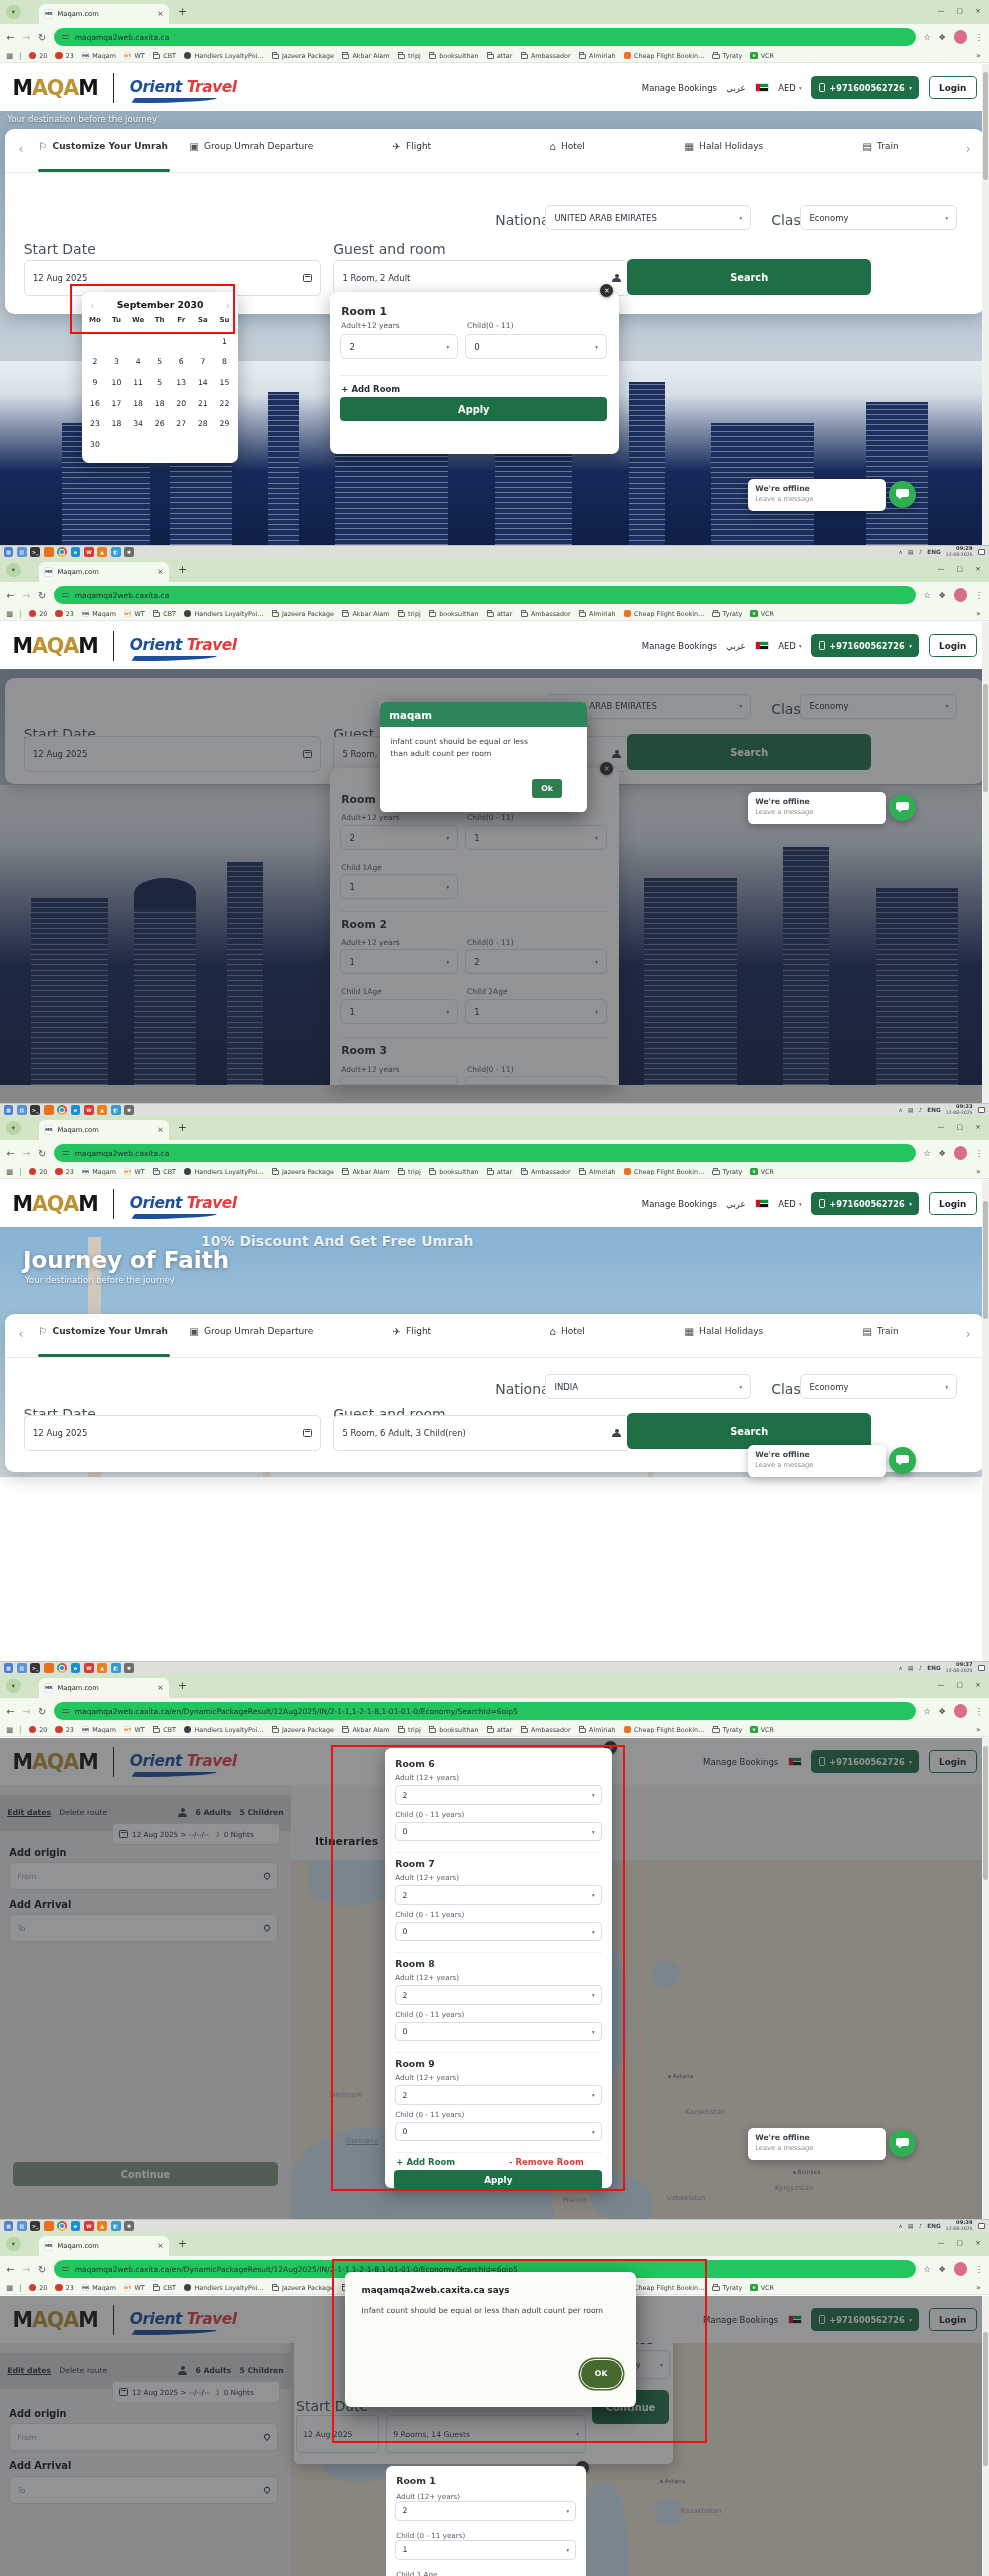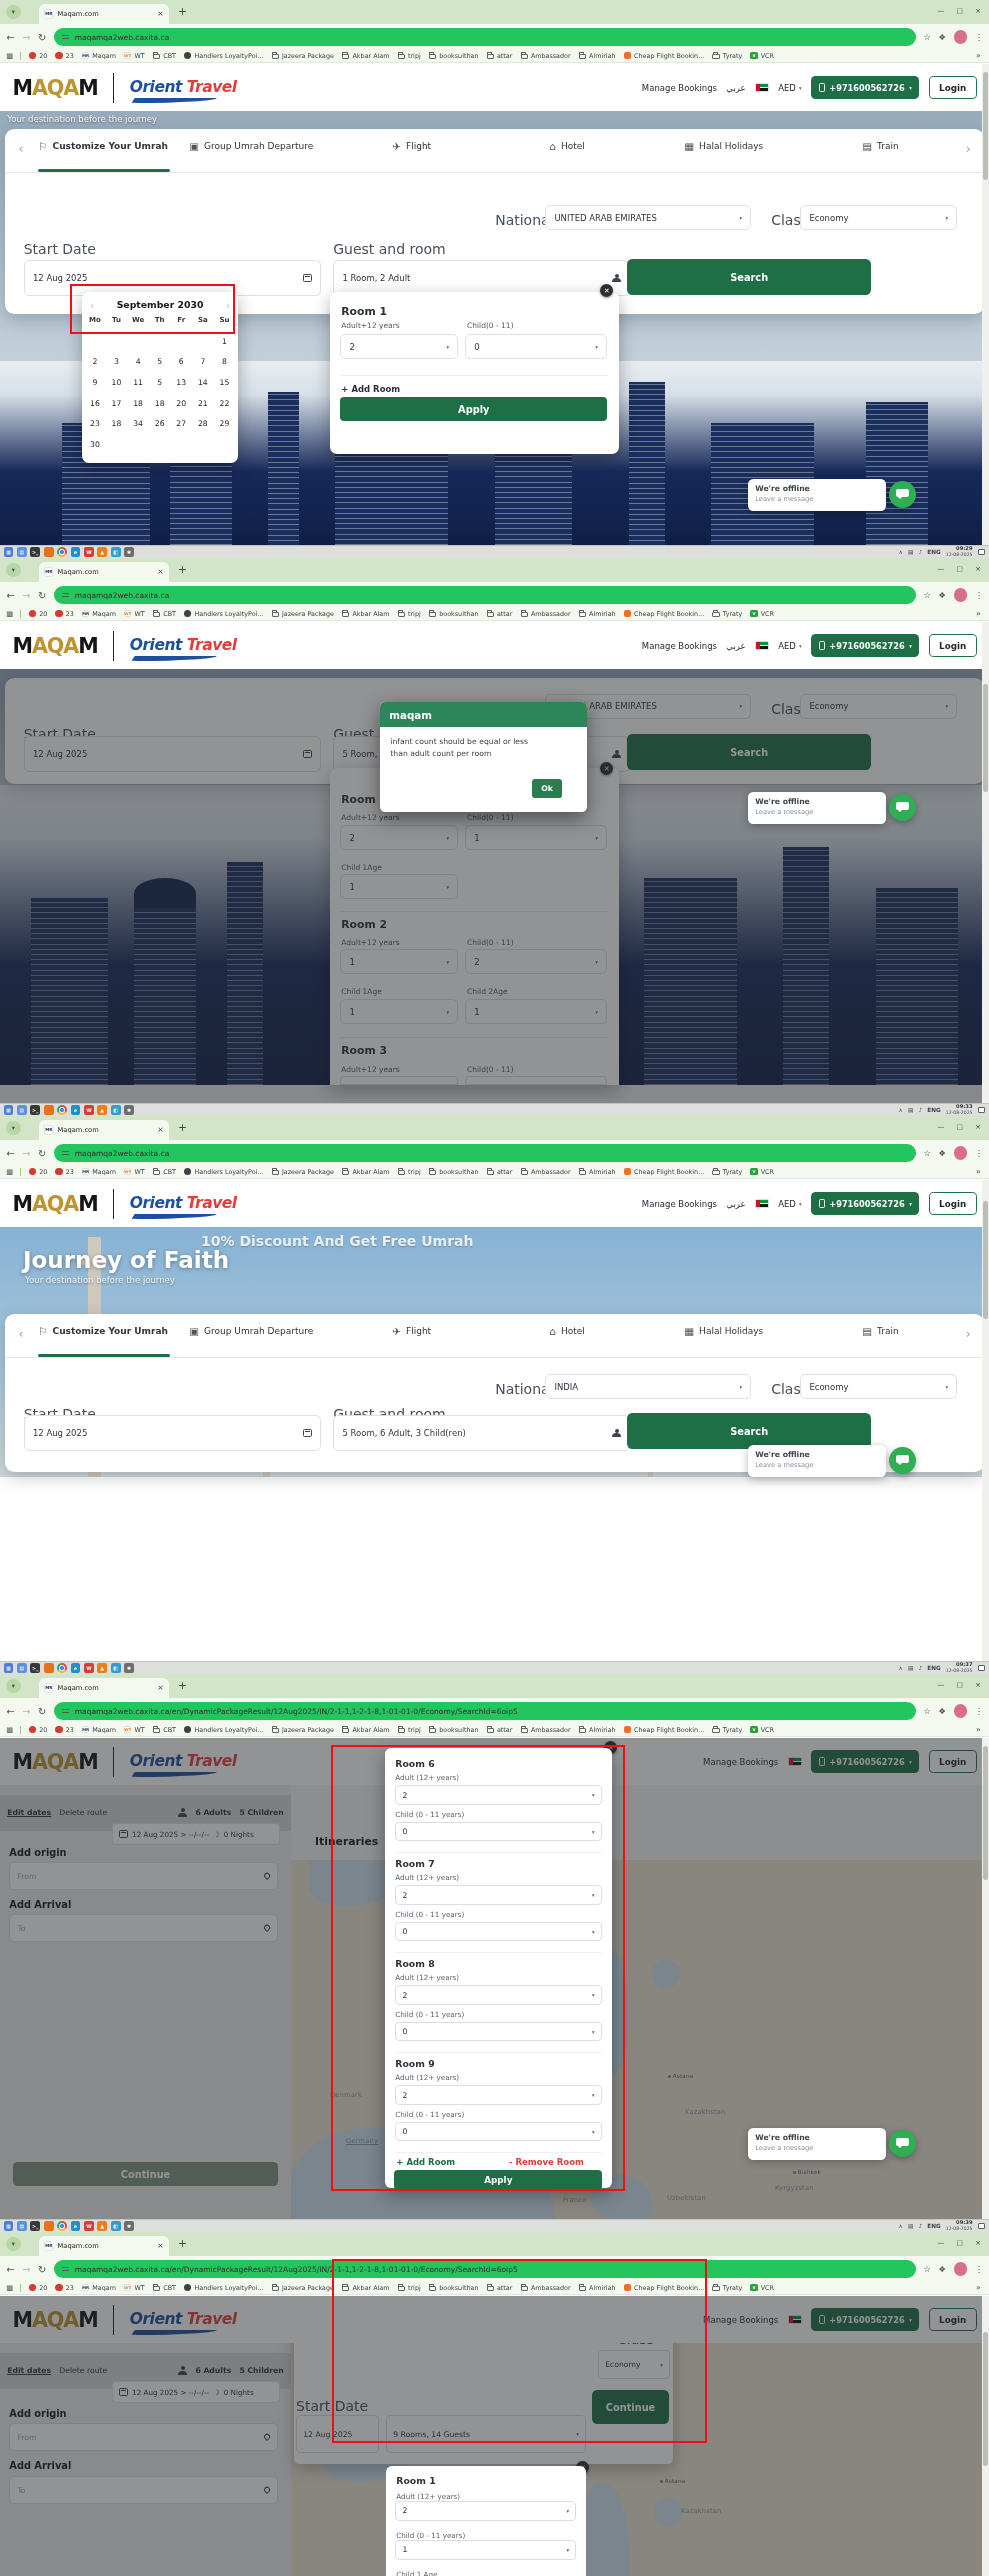--- a/index.html
+++ b/index.html
@@ -1379,20 +1379,25 @@
         </div>
     <div class="s5lbl" style="left:10.3px;top:65px">Child (0 - 11 years)</div>
     <div class="s5sel" style="left:9.3px;top:74px;width:181px;height:19.6px">
           <span>1</span>
           <span class="chev">▾</span>
         </div>
     <div class="s5lbl" style="left:10.3px;top:104px">Child 1 Age</div>
 
   </div>
   <div class="dim" style="top:64px;bottom:13px"></div>
+  <div class="alert" style="left:345px;top:40px;width:291px;height:135px">
+    <div class="at">maqamqa2web.caxita.ca says</div>
+    <div class="am">Infant count should be equal or less than adult count per room</div>
+    <div class="aok">OK</div>
+  </div>
   <div class="redbox" style="left:332px;top:27px;width:375px;height:184px"></div>
 
   <div class="scrollbar" style="top:64px;height:482px">
         <div class="scrollthumb" style="top:36px;height:134px"></div>
       </div>
 
 </section>
 
 </div>
 

